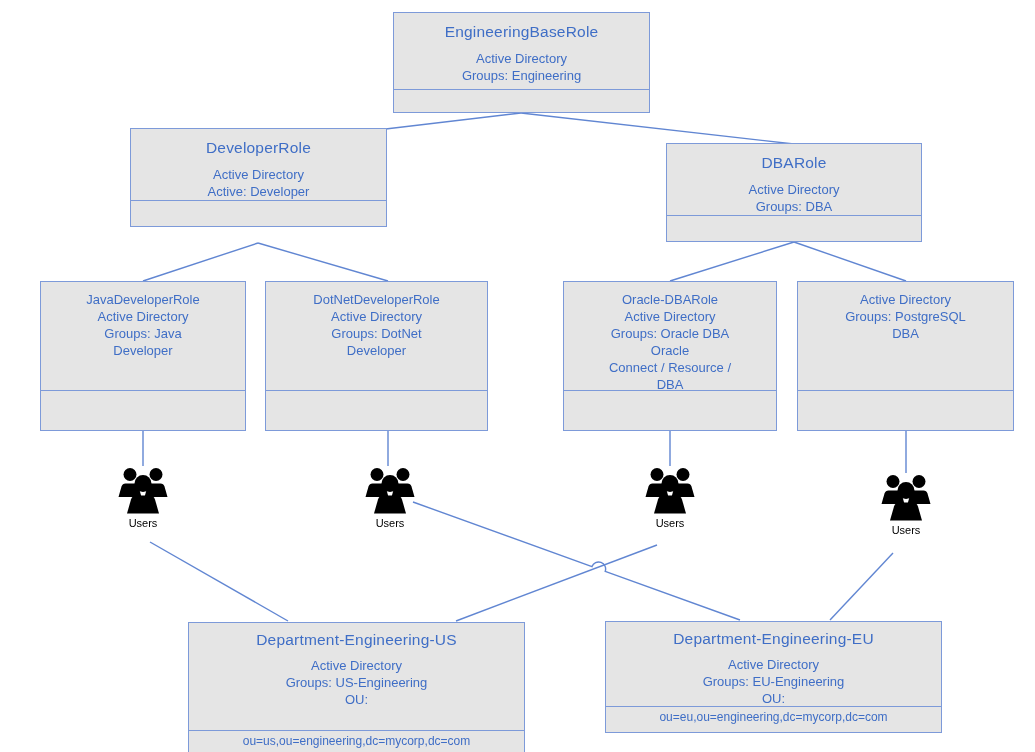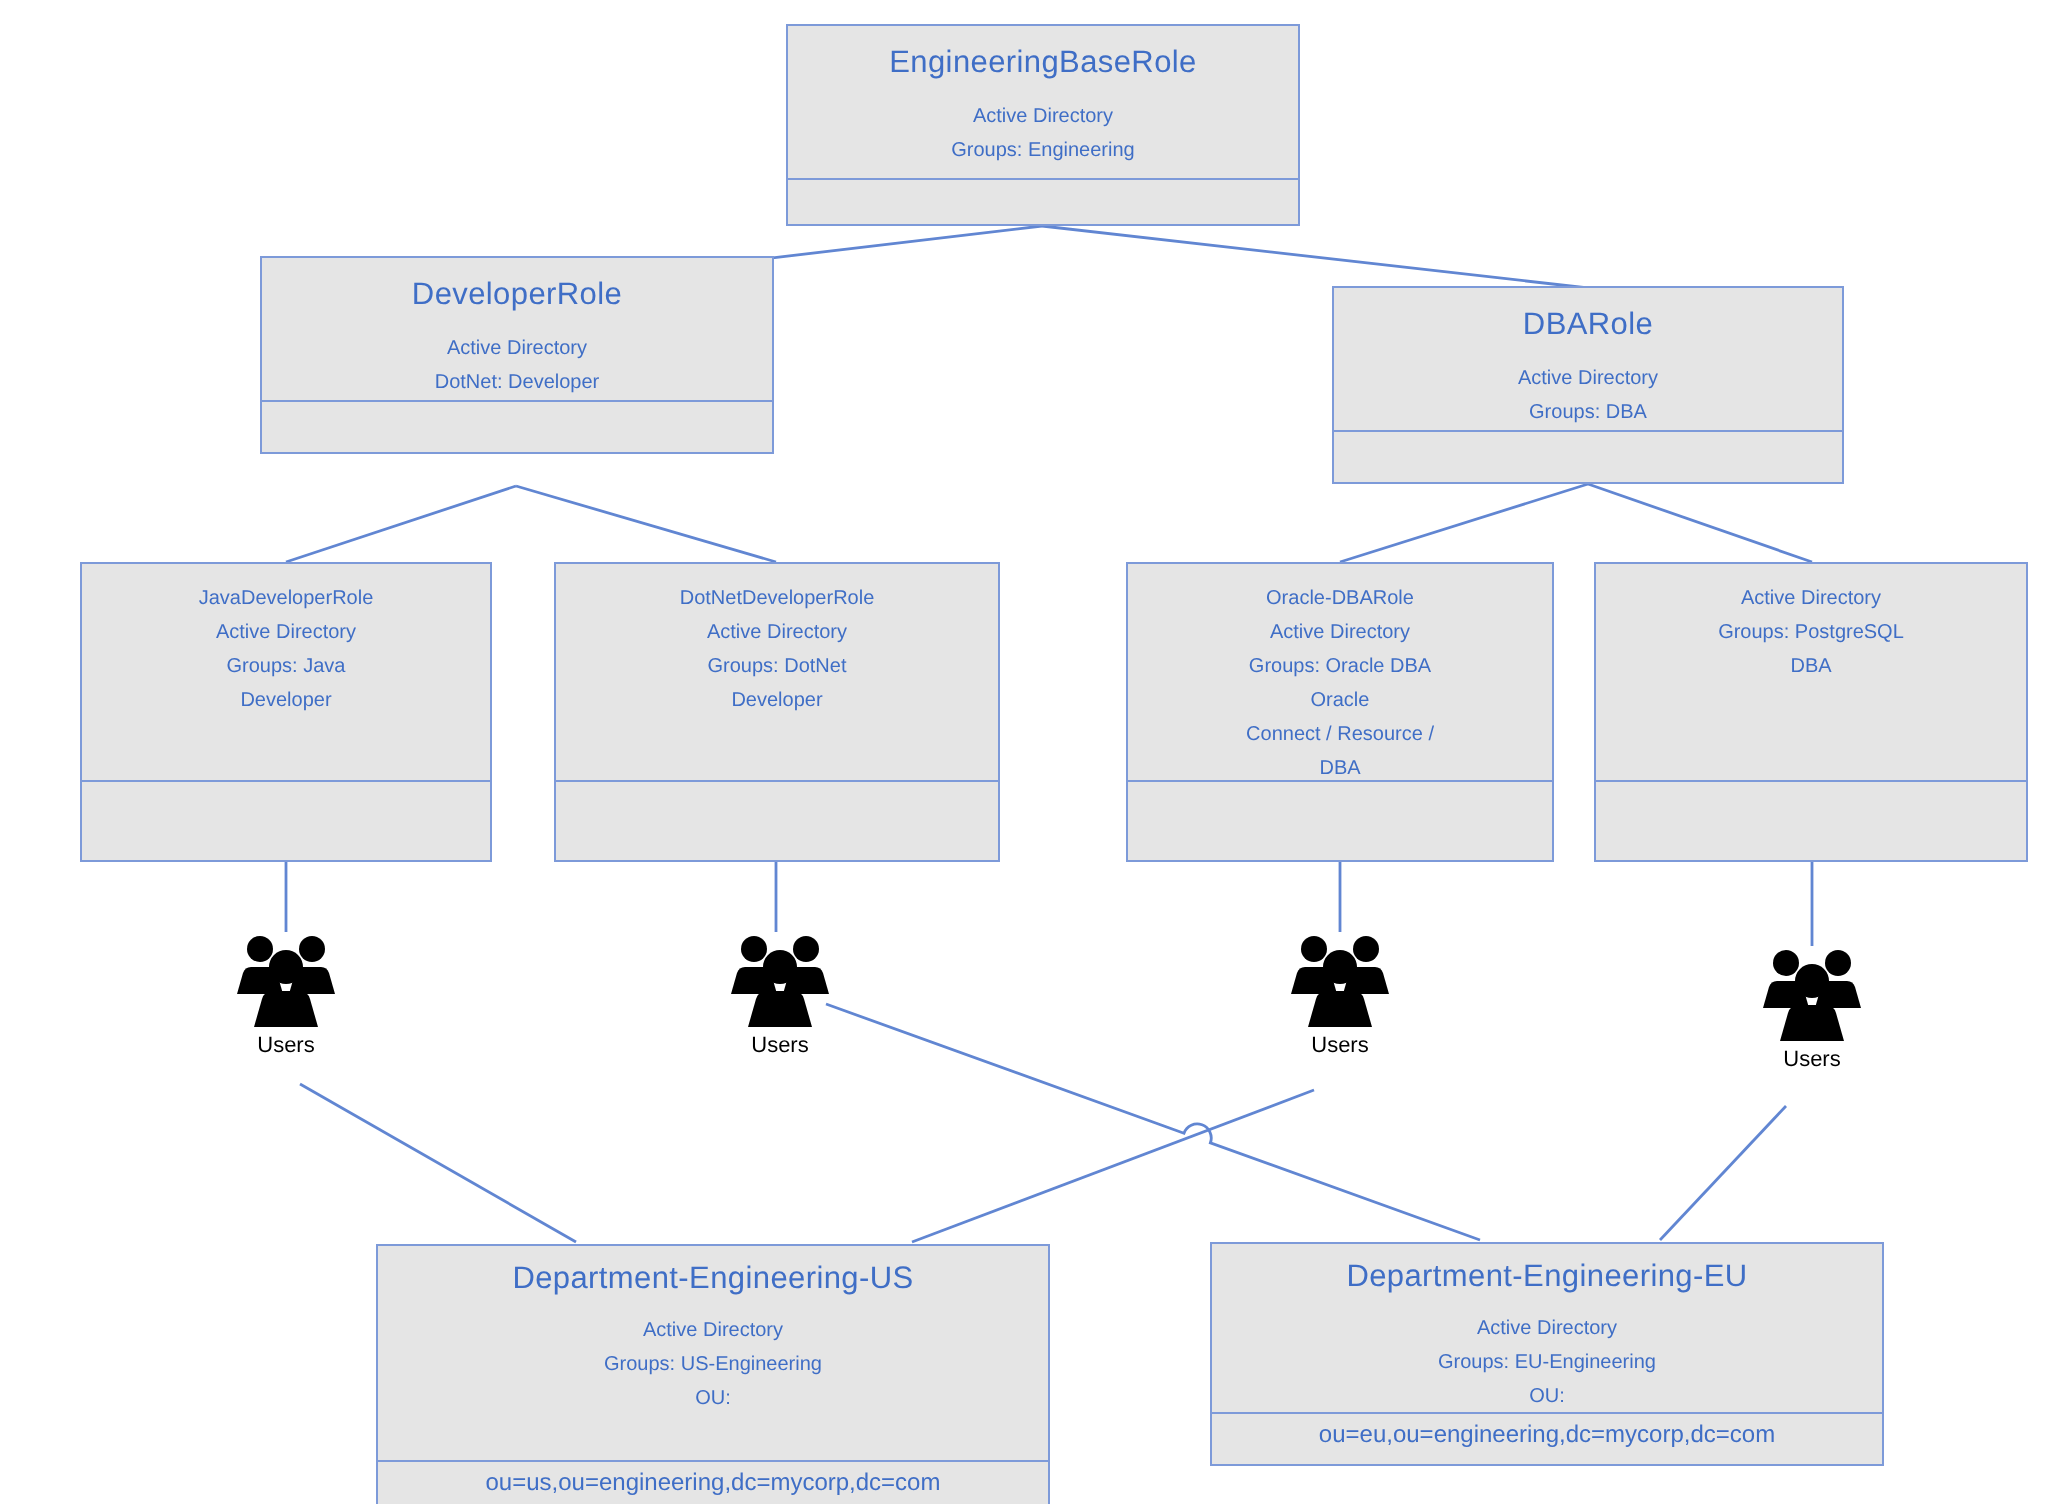--- a/index.html
+++ b/index.html
@@ -19,21 +19,21 @@
   .wires{position:absolute;left:0;top:0;z-index:1;}
   .wires path{fill:none;stroke:var(--connector);stroke-width:1.4;}
   .node{
     position:absolute;z-index:2;box-sizing:border-box;
     border:1px solid var(--node-border);background:#e5e5e5;
     display:flex;flex-direction:column;
     color:var(--node-text);text-align:center;
   }
   .node .main{flex:1 1 auto;overflow:hidden;}
   .node .title{font-size:15.5px;padding-top:10px;margin-bottom:9px;letter-spacing:.2px;}
-  .node .line{font-size:10px;line-height:17px;}
+  .node .line{font-size:13px;line-height:17px;}
   .node .foot{
     flex:0 0 auto;border-top:1px solid var(--node-border);
     font-size:12px;line-height:15px;
   }
   .f22 .foot{height:22px;} .f25 .foot{height:25px;} .f39 .foot{height:39px;} .f26 .foot{height:26px;padding-top:3px;box-sizing:border-box;}
   .small .main{padding-top:9px;}
   .dept .title{padding-top:8px;margin-bottom:8px;}
   .users-wrap{
     position:absolute;z-index:3;width:72px;margin-left:-36px;
     display:flex;flex-direction:column;align-items:center;
@@ -85,21 +85,21 @@
       <div class="line">Active Directory</div>
       <div class="line">Groups: Engineering</div>
     </div>
     <div class="foot"></div>
   </div>
 
   <div class="node f25" style="left:130px;top:128px;width:257px;height:99px">
     <div class="main">
       <div class="title">DeveloperRole</div>
       <div class="line">Active Directory</div>
-      <div class="line">DotNet: Developer</div>
+      <div class="line">Active: Developer</div>
     </div>
     <div class="foot"></div>
   </div>
 
   <div class="node f25" style="left:666px;top:143px;width:256px;height:99px">
     <div class="main">
       <div class="title">DBARole</div>
       <div class="line">Active Directory</div>
       <div class="line">Groups: DBA</div>
     </div>
@@ -109,21 +109,21 @@
   <div class="node small f39" style="left:40px;top:281px;width:206px;height:150px">
     <div class="main">
       <div class="line">JavaDeveloperRole</div>
       <div class="line">Active Directory</div>
       <div class="line">Groups: Java</div>
       <div class="line">Developer</div>
     </div>
     <div class="foot"></div>
   </div>
 
-  <div class="node small f39" style="left:277px;top:281px;width:223px;height:150px">
+  <div class="node small f39" style="left:265px;top:281px;width:223px;height:150px">
     <div class="main">
       <div class="line">DotNetDeveloperRole</div>
       <div class="line">Active Directory</div>
       <div class="line">Groups: DotNet</div>
       <div class="line">Developer</div>
     </div>
     <div class="foot"></div>
   </div>
 
   <div class="node small f39" style="left:563px;top:281px;width:214px;height:150px">

